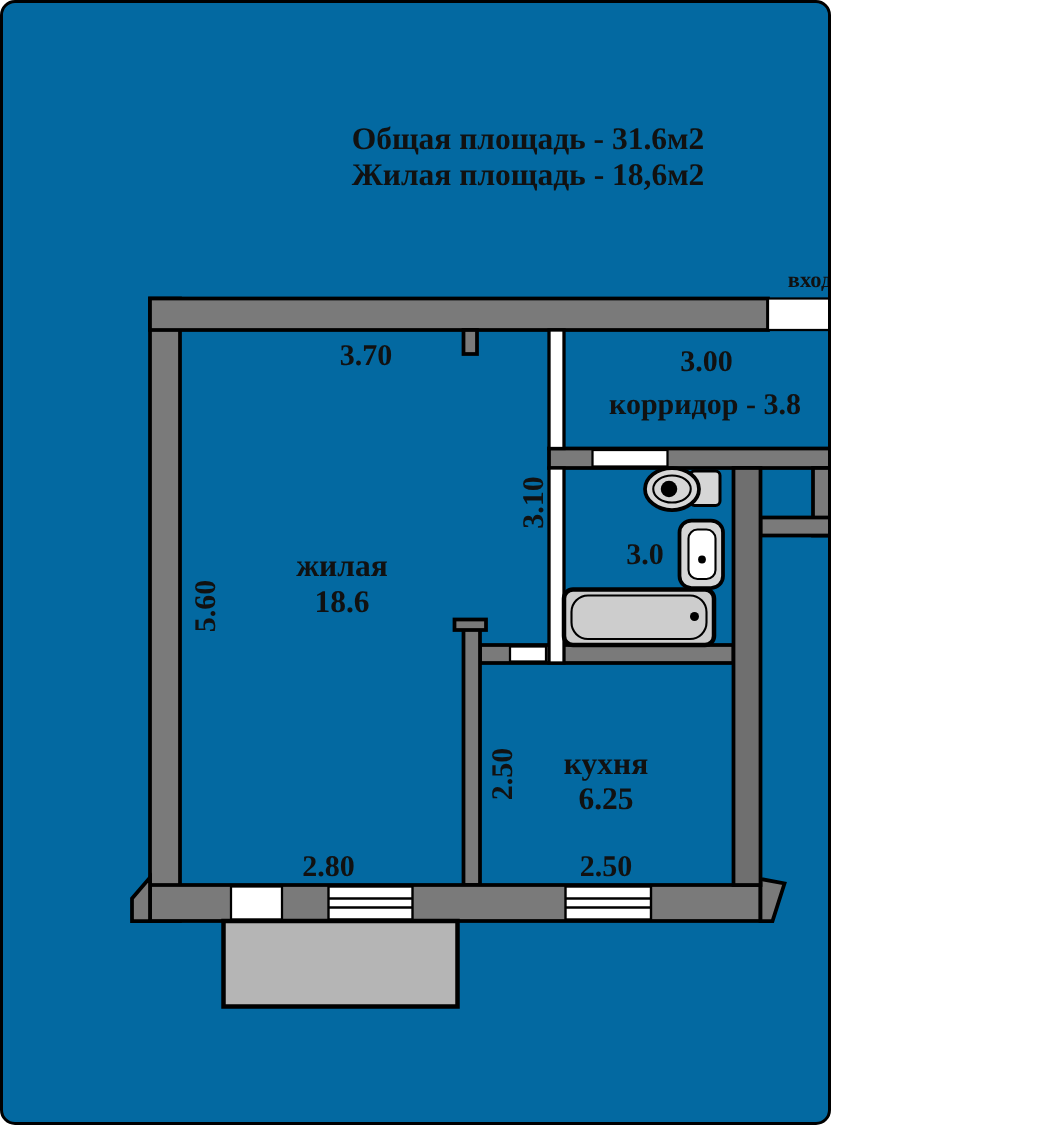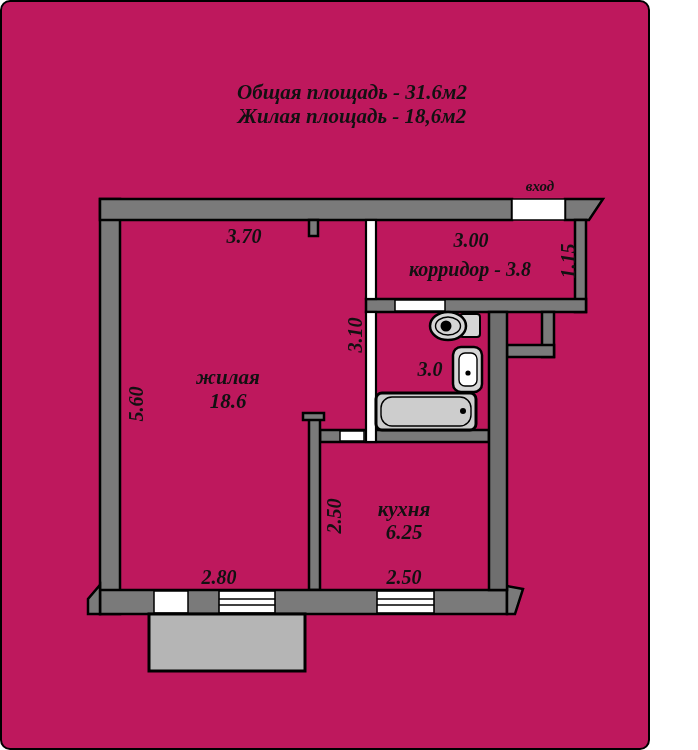--- a/index.html
+++ b/index.html
@@ -1,20 +1,19 @@
 <!DOCTYPE html>
 <html><head>
 <meta charset="utf-8">
 <style>
   html,body{margin:0;padding:0;background:#ffffff;}
   .stage{
-    position:relative;width:650px;height:750px;box-sizing:border-box;
-    background:#be185d;border:2px solid #000;border-radius:10px;overflow:hidden;
+    position:relative;width:554px;height:750px;box-sizing:border-box;
+    background:#0369a1;border:2px solid #000;border-radius:10px;overflow:hidden;
     font-family:"Liberation Serif", serif;
-    font-style:italic;
   }
   .plan-svg{position:absolute;left:0;top:0;}
   text{
     font-family:"Liberation Serif", serif;
     font-weight:bold;
     fill:#111111;
   }
   .t-title{font-size:21px;}
   .t-dim{font-size:20px;}
   .t-room{font-size:21px;}

